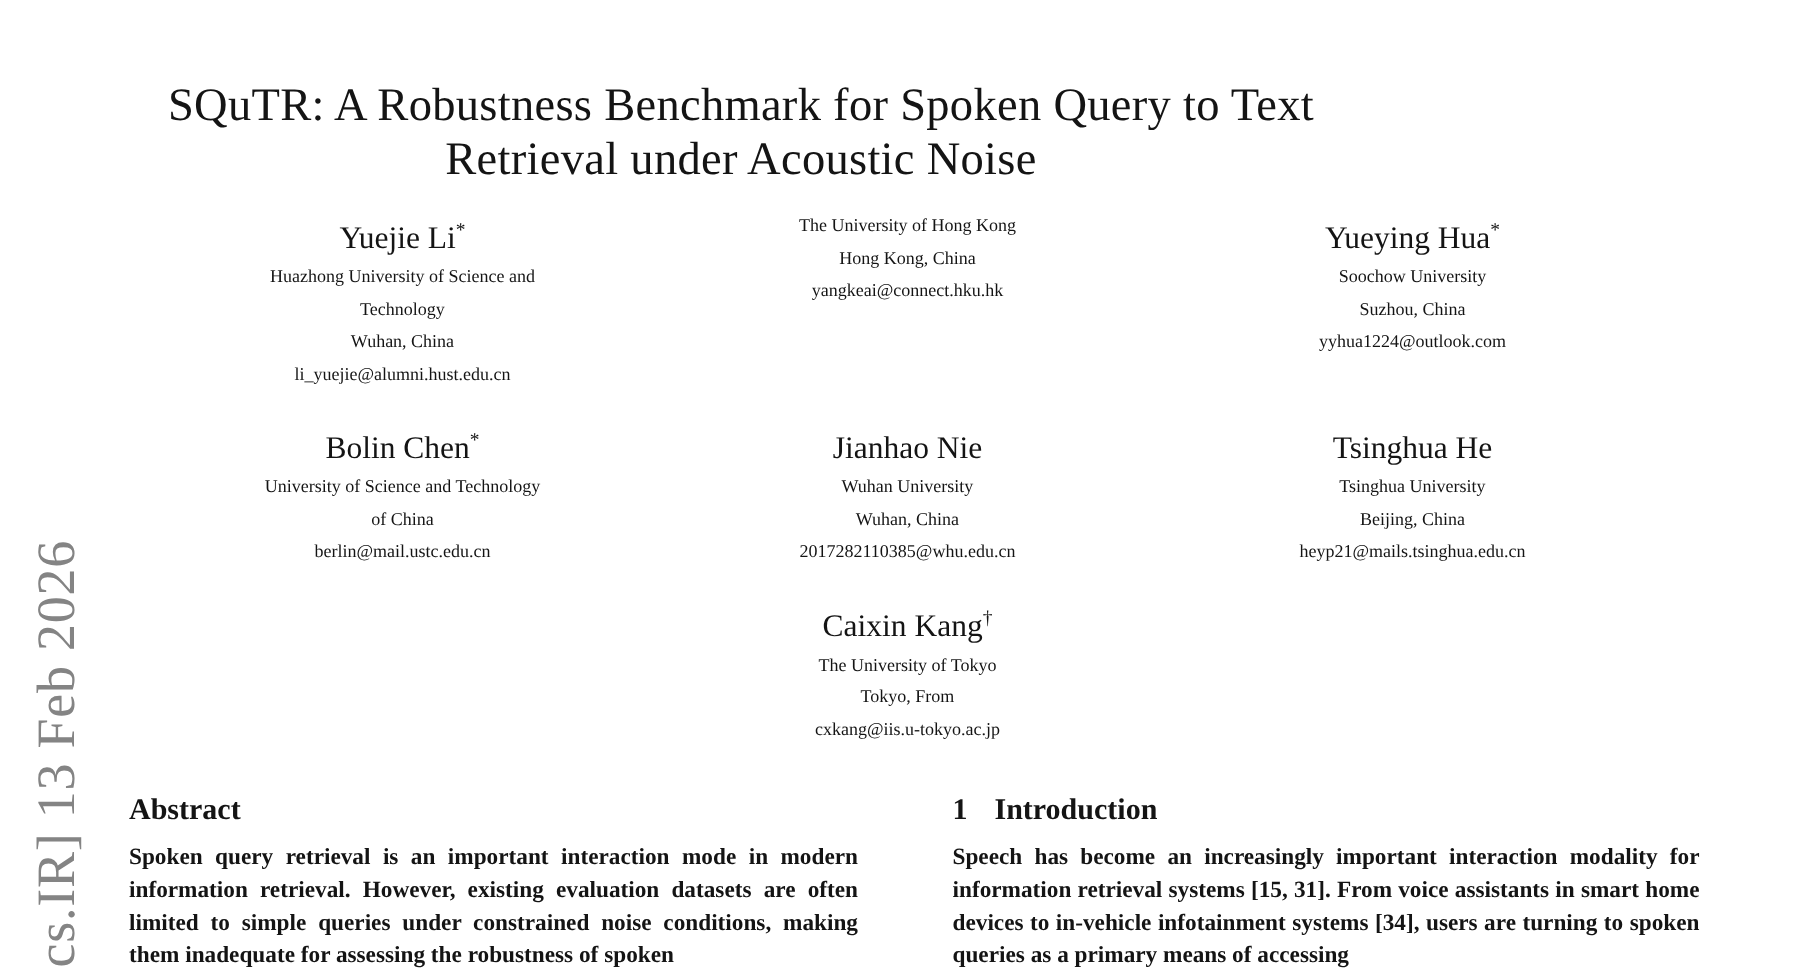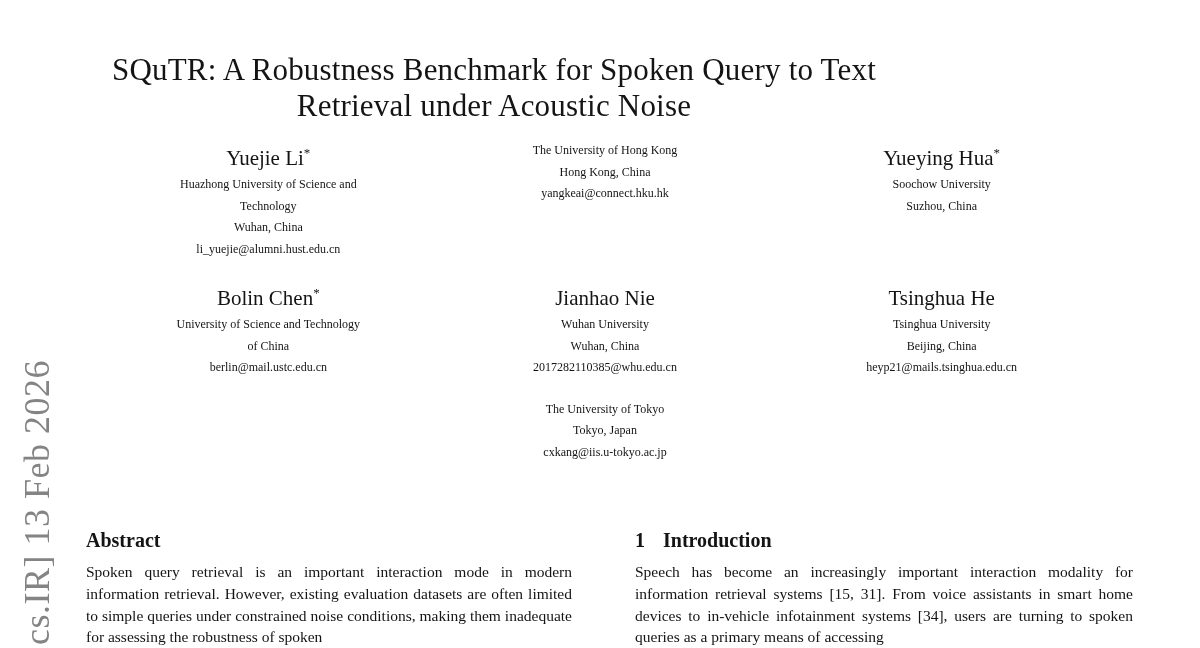--- a/index.html
+++ b/index.html
@@ -56,20 +56,21 @@
   .section-heading {
     font-size: 20px; font-weight: bold;
     line-height: 24px;
     margin: 0 0 9px 0;
   }
   .section-num { display: inline-block; margin-right: 18px; }
   .body-text {
     font-size: 15.5px;
     line-height: 21.8px;
     text-align: justify;
+    font-weight: bold;
   }
 </style>
 </head>
 <body>
 
 <div class="watermark" style="color: rgb(132, 132, 132);">cs.IR] 13 Feb 2026</div>
 
 <div class="title">
   <div>SQuTR: A Robustness Benchmark for Spoken Query to Text</div>
   <div>Retrieval under Acoustic Noise</div>
@@ -88,20 +89,21 @@
   <div class="author">
     <div class="author-line">The University of Hong Kong</div>
     <div class="author-line">Hong Kong, China</div>
     <div class="author-line">yangkeai@connect.hku.hk</div>
   </div>
 
   <div class="author">
     <div class="author-name"><span>Yueying Hua</span><sup>*</sup></div>
     <div class="author-line">Soochow University</div>
     <div class="author-line">Suzhou, China</div>
+    <div class="author-line">yyhua1224@outlook.com</div>
   </div>
 
   <div class="author">
     <div class="author-name"><span>Bolin Chen</span><sup>*</sup></div>
     <div class="author-line">University of Science and Technology</div>
     <div class="author-line">of China</div>
     <div class="author-line">berlin@mail.ustc.edu.cn</div>
   </div>
 
   <div class="author">
@@ -112,22 +114,23 @@
   </div>
 
   <div class="author">
     <div class="author-name"><span>Tsinghua He</span><sup></sup></div>
     <div class="author-line">Tsinghua University</div>
     <div class="author-line">Beijing, China</div>
     <div class="author-line">heyp21@mails.tsinghua.edu.cn</div>
   </div>
 
   <div class="author author-center">
+    <div class="author-name"><span>Caixin Kang</span><sup>†</sup></div>
     <div class="author-line">The University of Tokyo</div>
-    <div class="author-line">Tokyo, Japan</div>
+    <div class="author-line">Tokyo, From</div>
     <div class="author-line">cxkang@iis.u-tokyo.ac.jp</div>
   </div>
 
 </div>
 
 <div class="col col-left">
   <h2 class="section-heading">Abstract</h2>
   <div class="body-text">Spoken query retrieval is an important interaction mode in modern information retrieval. However, existing evaluation datasets are often limited to simple queries under constrained noise conditions, making them inadequate for assessing the robustness of spoken</div>
 </div>
 

